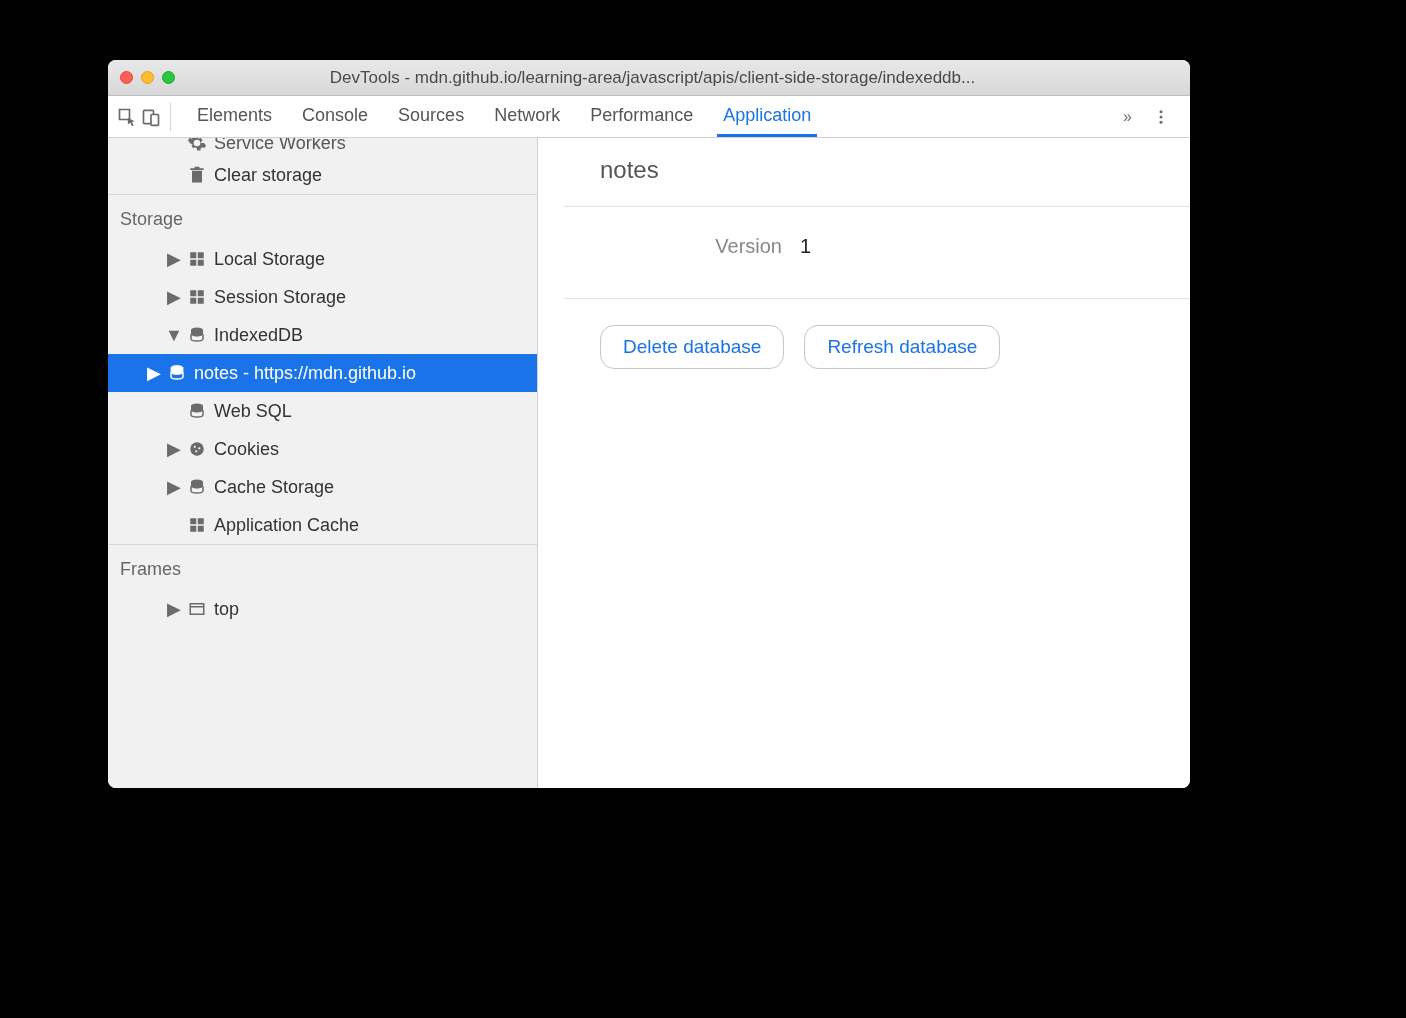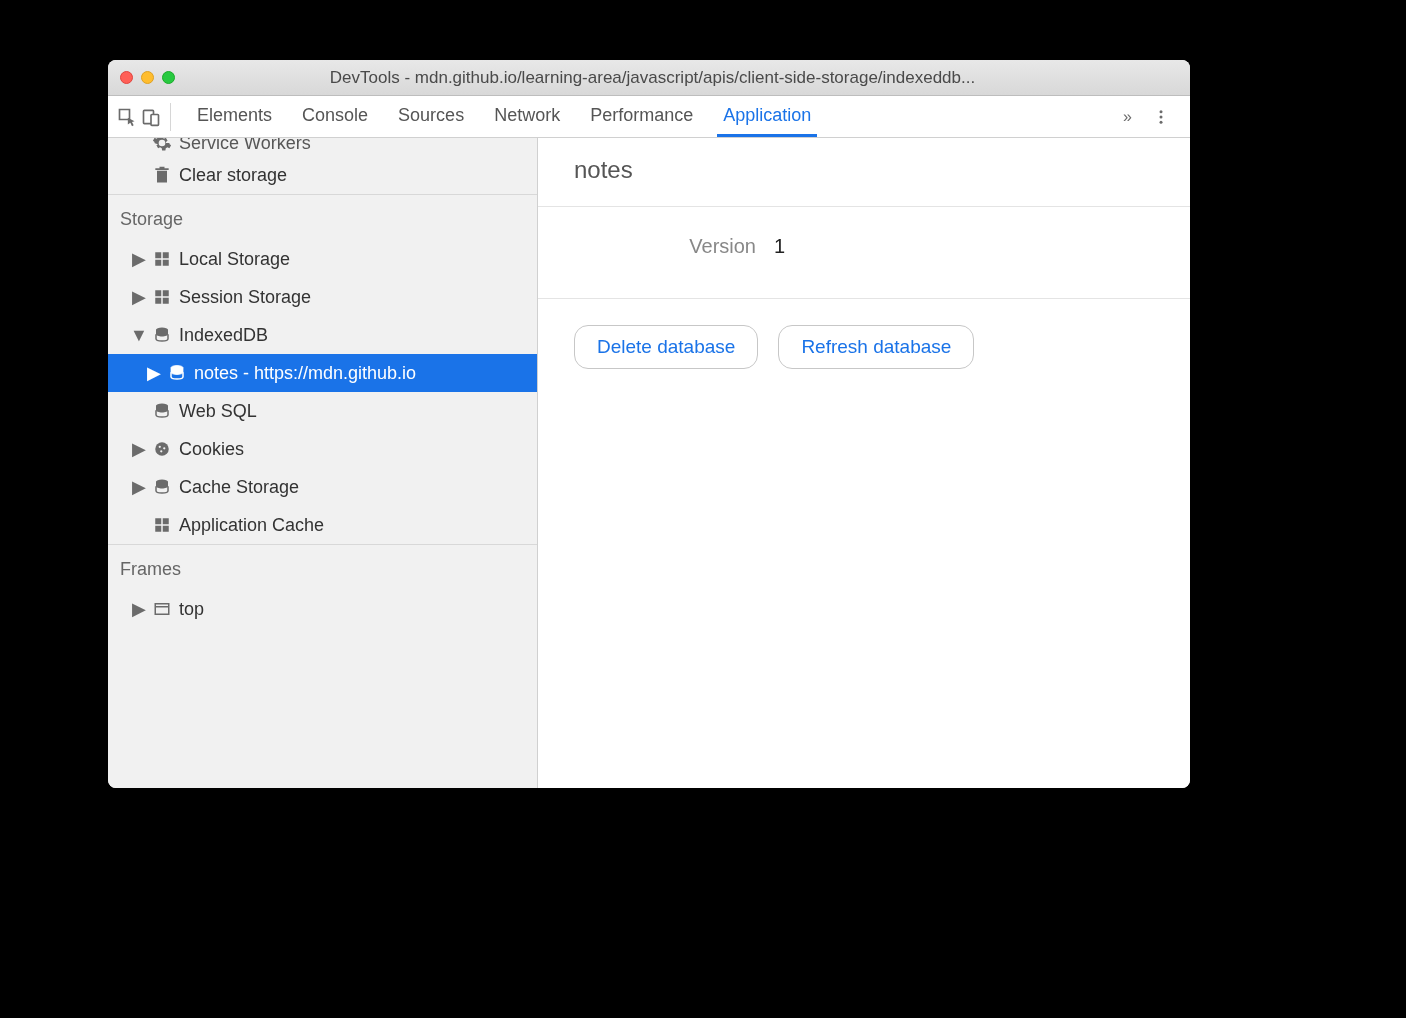--- a/index.html
+++ b/index.html
@@ -85,21 +85,21 @@
     font-size:18px;
     color:#333;
   }
   .side-row {
     display:flex; align-items:center;
     height:38px;
     padding-left: 8px;
     gap:6px;
     cursor:pointer;
   }
-  .side-row.sub { padding-left: 25px; }
+  .side-row.sub { padding-left: 36px; margin-left: 24px; }
   .side-row.sub2 { padding-left: 40px; }
   .side-row.partial { border-top:0; color:#575757; }
   .side-row.selected {
     background:#1a73e8; color:#fff;
   }
   .side-row.selected .ic svg { fill:#fff; stroke:#fff; }
   .side-section {
     padding: 14px 12px 10px 12px;
     color:#666;
     font-size:18px;
@@ -112,20 +112,21 @@
   .ic { width:22px; height:22px; display:inline-flex; align-items:center; justify-content:center; }
   .ic svg { fill:#6b6b6b; }
   .side-row.selected .ic svg { fill:#fff; }
   .lbl { white-space:nowrap; overflow:hidden; text-overflow:ellipsis; }
 
   .main {
     flex:1;
     display:flex;
     flex-direction:column;
     background:#fff;
+    padding-left:26px;
   }
   .main-header {
     padding:18px 36px 22px 36px;
     font-size:24px;
     color:#555;
     border-bottom:1px solid #e4e4e4;
   }
   .details {
     padding: 28px 36px 40px 36px;
     border-bottom:1px solid #e4e4e4;

